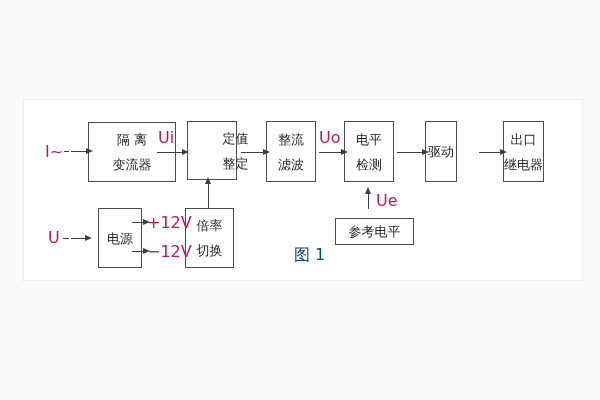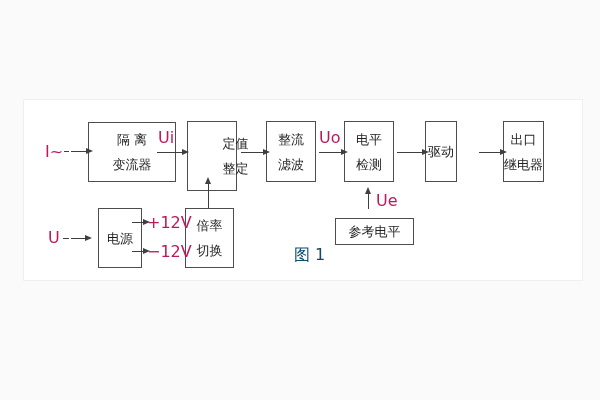--- a/index.html
+++ b/index.html
@@ -33,21 +33,21 @@
   }
   .dash-h{position:absolute;height:1px;background:#3f3f3f;}
   .arrow-v{position:absolute;width:1px;background:#3f3f3f;}
   .arrow-v::after{
     content:"";position:absolute;top:-6px;left:-3.5px;width:0;height:0;
     border-style:solid;border-width:0 3.5px 7px 3.5px;
     border-color:transparent transparent #3f3f3f transparent;
   }
   
   .b-isolation{left:88px;top:122px;width:88px;height:60px;}
-  .b-setting{left:187px;top:121px;width:50px;height:70px;padding-left:47px;}
+  .b-setting{left:187px;top:121px;width:50px;height:59px;padding-left:47px;}
   .b-rectifier{left:266px;top:121px;width:50px;height:61px;}
   .b-level{left:344px;top:121px;width:50px;height:61px;}
   .b-drive{left:425px;top:121px;width:32px;height:61px;}
   .b-output{left:503px;top:121px;width:41px;height:61px;justify-content:center;}
   .b-power{left:88px;top:208px;width:44px;height:60px;margin-left:10px;}
   .b-ratio{left:185px;top:208px;width:49px;height:60px;}
   .b-reference{left:335px;top:218px;width:79px;height:27px;}
   .caption{position:absolute;left:294px;top:245px;font-size:16px;color:#0c4a6e;}
 </style>
 </head>

